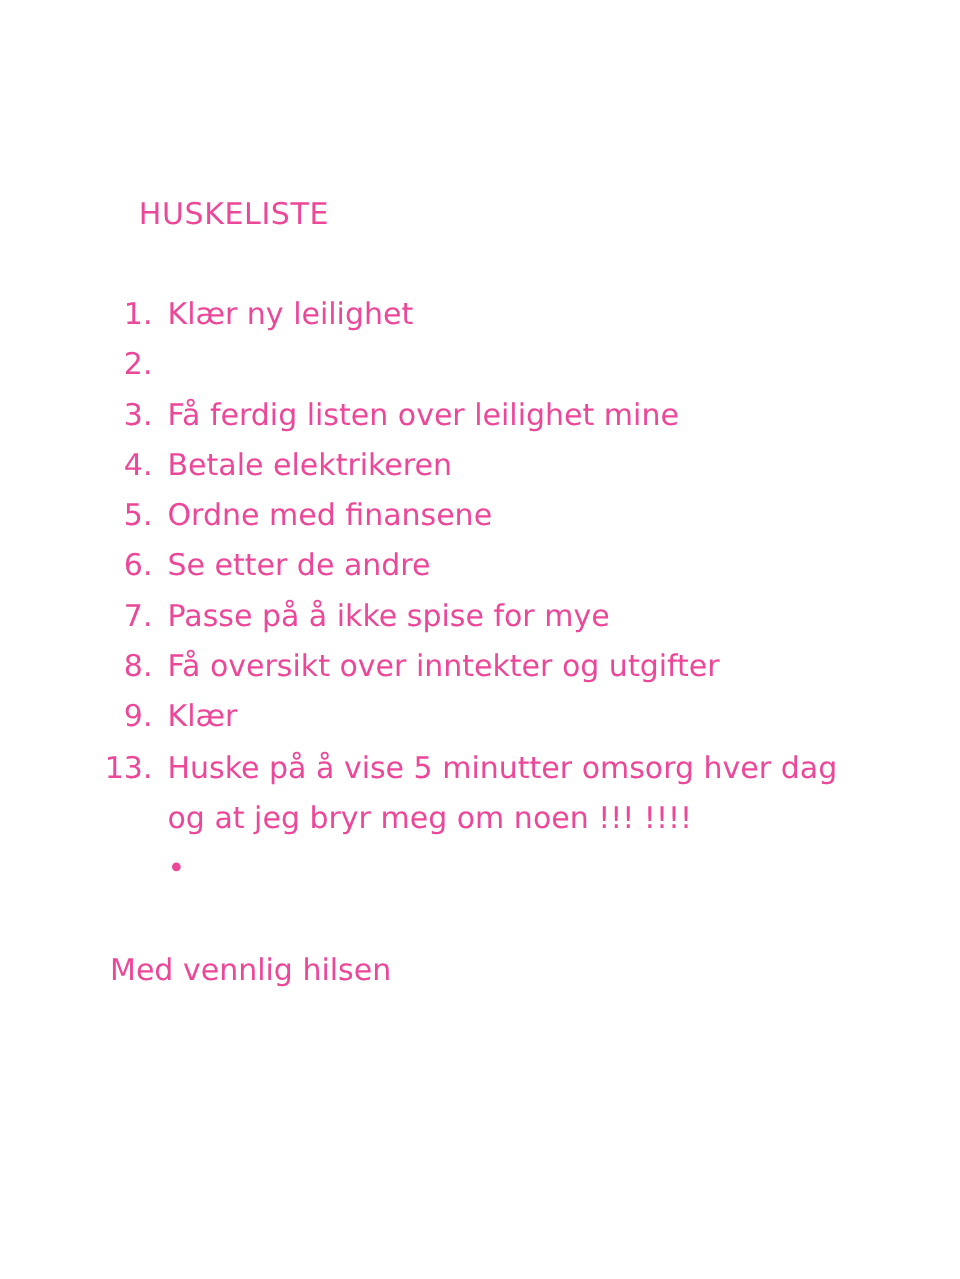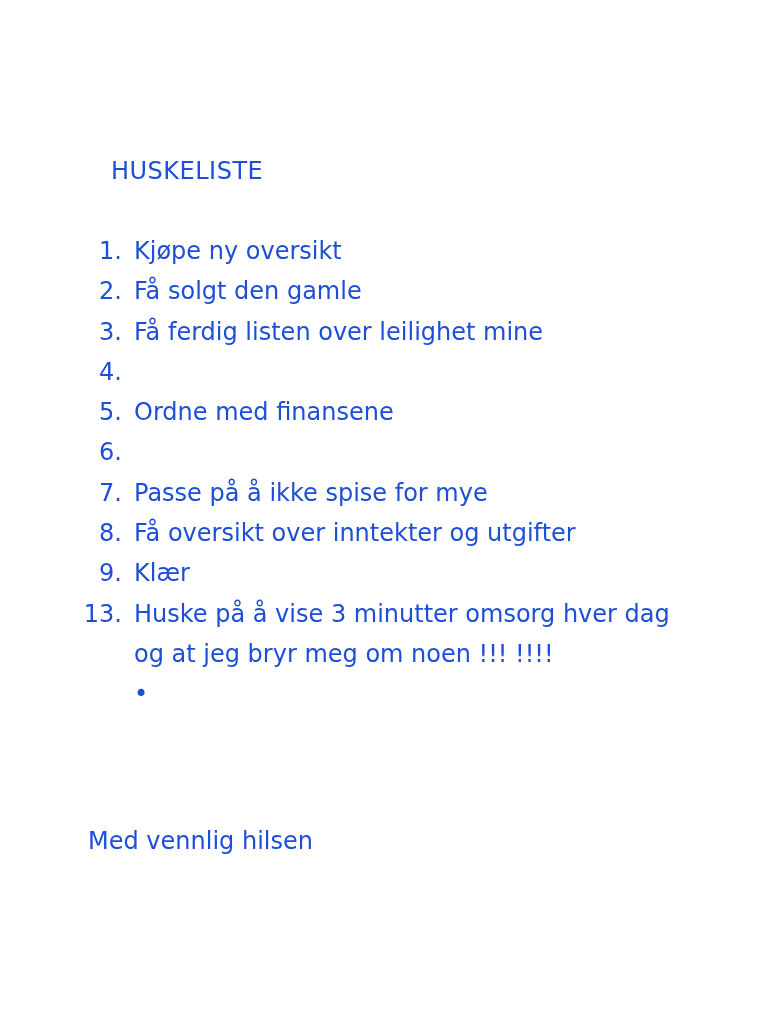--- a/index.html
+++ b/index.html
@@ -5,21 +5,21 @@
   html, body {
     margin: 0;
     padding: 0;
     background: #ffffff;
   }
   .page {
     position: relative;
     width: 768px;
     height: 1023px;
     background: #ffffff;
-    color: #1d4ed8;
+    color: #ec4899;
     font-family: "DejaVu Sans", "Liberation Sans", sans-serif;
     overflow: hidden;
   }
   .doc-title {
     position: absolute;
     left: 111px;
     top: 157px;
     font-size: 24px;
     line-height: 28px;
     letter-spacing: 0.5px;
@@ -49,85 +49,86 @@
   .todo-text .line {
     display: block;
     white-space: nowrap;
   }
   .bullet-cell {
     margin-left: 12px;
   }
   .signature {
     position: absolute;
     left: 88px;
-    top: 821px;
+    top: 756px;
     font-size: 24px;
     line-height: 41px;
   }
   .signature .sig-line {
     display: block;
     white-space: nowrap;
   }
 </style>
 </head>
 <body>
 
 <div class="page">
 
   <div class="doc-title">HUSKELISTE</div>
 
   <div class="todo-list">
 
     <div class="todo-row">
       <span class="todo-num">1.</span>
-      <span class="todo-text">Kjøpe ny oversikt</span>
+      <span class="todo-text">Klær ny leilighet</span>
     </div>
 
     <div class="todo-row">
       <span class="todo-num">2.</span>
-      <span class="todo-text">Få solgt den gamle</span>
     </div>
 
     <div class="todo-row">
       <span class="todo-num">3.</span>
       <span class="todo-text">Få ferdig listen over leilighet mine</span>
     </div>
 
     <div class="todo-row">
       <span class="todo-num">4.</span>
+      <span class="todo-text">Betale elektrikeren</span>
     </div>
 
     <div class="todo-row">
       <span class="todo-num">5.</span>
       <span class="todo-text">Ordne med finansene</span>
     </div>
 
     <div class="todo-row">
       <span class="todo-num">6.</span>
+      <span class="todo-text">Se etter de andre</span>
     </div>
 
     <div class="todo-row">
       <span class="todo-num">7.</span>
       <span class="todo-text">Passe på å ikke spise for mye</span>
     </div>
 
     <div class="todo-row">
       <span class="todo-num">8.</span>
       <span class="todo-text">Få oversikt over inntekter og utgifter</span>
     </div>
 
     <div class="todo-row">
       <span class="todo-num">9.</span>
       <span class="todo-text">Klær</span>
     </div>
 
     <div class="todo-row">
       <span class="todo-num">13.</span>
       <span class="todo-text">
-        <span class="line">Huske på å vise 3 minutter omsorg hver dag</span>
+        <span class="line">Huske på å vise 5 minutter omsorg hver dag</span>
         <span class="line">og at jeg bryr meg om noen !!! !!!!</span>
       </span>
     </div>
 
     <div class="todo-row">
       <span class="todo-num"></span>
       <span class="bullet-cell">•</span>
     </div>
 
   </div>

